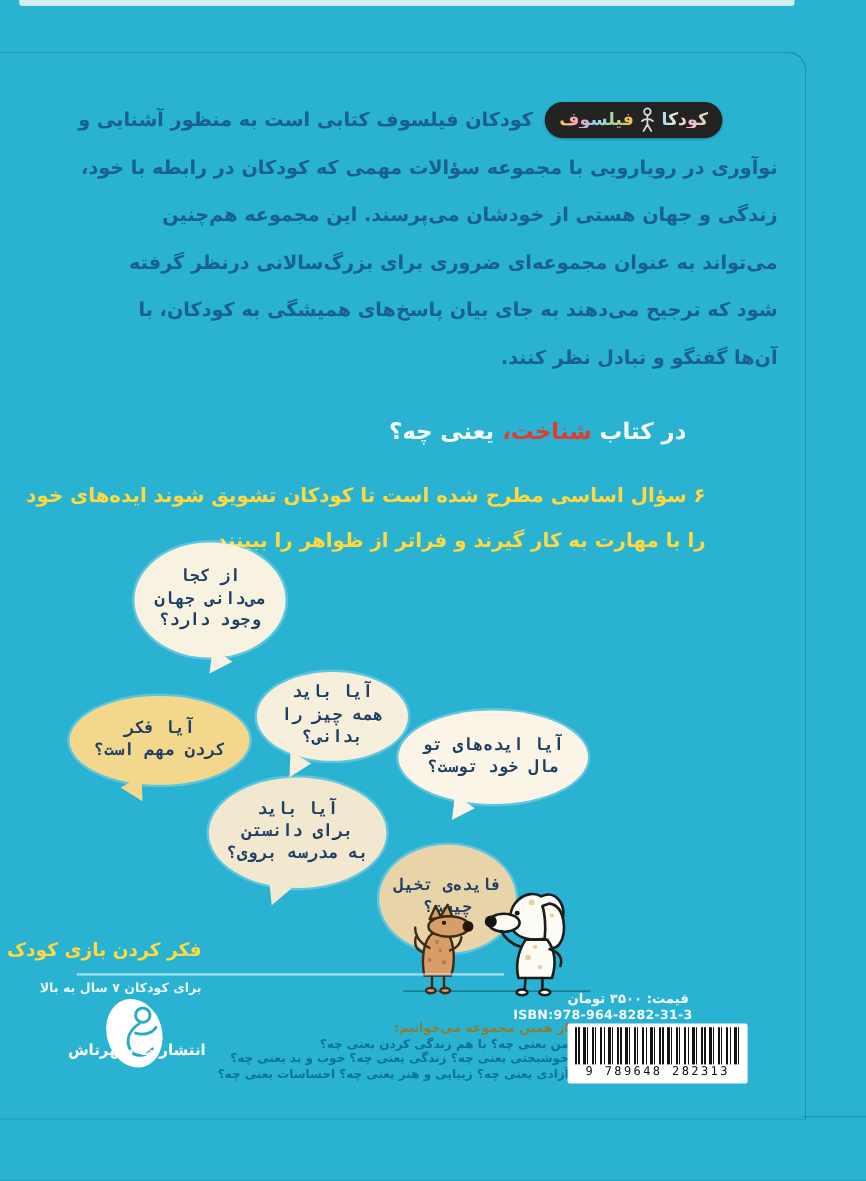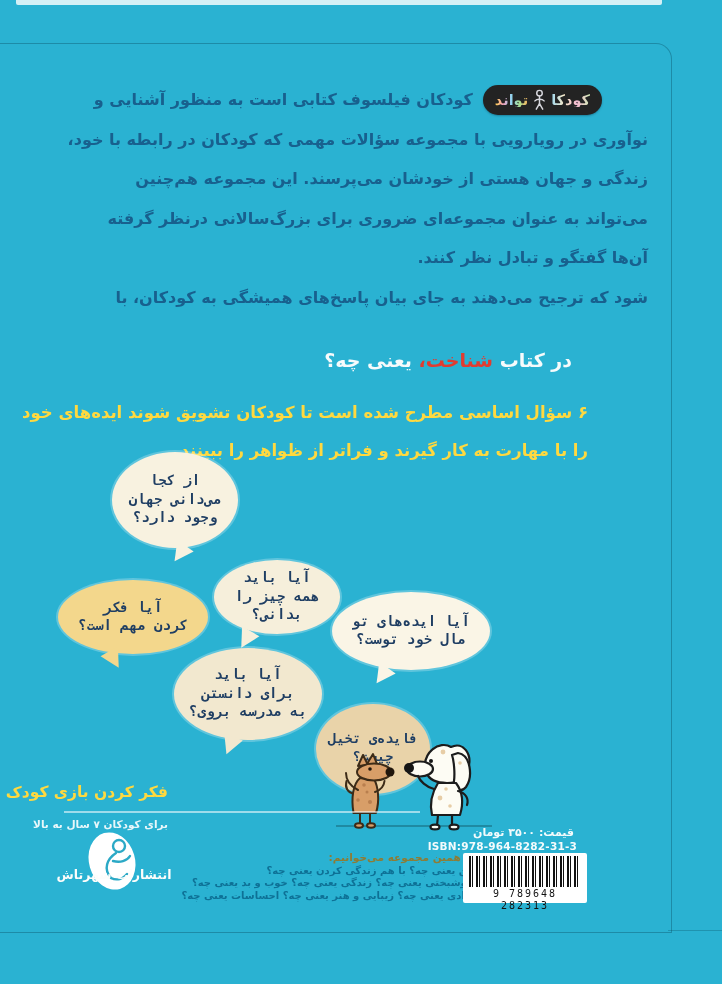--- a/index.html
+++ b/index.html
@@ -77,21 +77,21 @@
   
   .series{position:absolute;top:851px;right:248px;direction:rtl;text-align:right;white-space:nowrap;}
   .series-header{color:#8e7c35;font-size:10.5px;font-weight:bold;margin-bottom:2px;}
   .series-line{color:#0e7196;font-size:10px;font-weight:bold;line-height:12.3px;}
 
   
   .price{position:absolute;top:826px;right:148px;direction:rtl;white-space:nowrap;
     color:#f4fbfc;font-size:11px;font-weight:bold;}
   .isbn{position:absolute;top:840px;right:145px;white-space:nowrap;
     color:#f4fbfc;font-size:10.5px;font-weight:bold;letter-spacing:.2px;}
-  .barcode{position:absolute;left:463px;top:853px;width:124px;height:50px;background:#fff;
+  .barcode{position:absolute;left:473px;top:853px;width:150px;height:50px;background:#fff;
     border-radius:2px;padding:3px 6px 2px;box-sizing:border-box;}
   .bars{height:31px;
     background-image:repeating-linear-gradient(90deg,
       #111 0 2px,transparent 2px 3px,
       #111 3px 4px,transparent 4px 7px,
       #111 7px 9px,transparent 9px 10px,
       #111 10px 11px,transparent 11px 14px);}
   .bnum{font-family:"DejaVu Sans Mono",monospace;color:#111;font-size:10px;
     text-align:center;letter-spacing:2px;margin-top:1px;line-height:12px;}
 </style>
@@ -109,38 +109,38 @@
       <span class="badge">
         <span class="bw bw-r">کودکا</span>
         <svg class="badge-fig" viewBox="0 0 14 24">
           <g stroke="#d8d8de" stroke-width="1.6" fill="none" stroke-linecap="round">
             <circle cx="7" cy="4.5" r="3"></circle>
             <path d="M7 8 V16"></path>
             <path d="M2 13 C4 10.5 10 10.5 12 13"></path>
             <path d="M7 16 L3.5 22 M7 16 L10.5 22"></path>
           </g>
         </svg>
-        <span class="bw bw-l">تواند</span>
+        <span class="bw bw-l">فیلسوف</span>
       </span>
       <span>کودکان فیلسوف کتابی است به منظور آشنایی و</span>
     </div>
     <div class="intro-line">
         <span>نوآوری در رویارویی با مجموعه سؤالات مهمی که کودکان در رابطه با خود،</span>
       </div>
     <div class="intro-line">
         <span>زندگی و جهان هستی از خودشان می‌پرسند. این مجموعه هم‌چنین</span>
       </div>
     <div class="intro-line">
         <span>می‌تواند به عنوان مجموعه‌ای ضروری برای بزرگ‌سالانی درنظر گرفته</span>
       </div>
     <div class="intro-line">
+        <span>شود که ترجیح می‌دهند به جای بیان پاسخ‌های همیشگی به کودکان، با</span>
+      </div>
+    <div class="intro-line">
         <span>آن‌ها گفتگو و تبادل نظر کنند.</span>
-      </div>
-    <div class="intro-line">
-        <span>شود که ترجیح می‌دهند به جای بیان پاسخ‌های همیشگی به کودکان، با</span>
       </div>
   </div>
 
   <div class="heading">
     <span>در کتاب </span><span class="hl">شناخت،</span><span> یعنی چه؟</span>
   </div>
 
   <div class="subtext">
     <div>۶ سؤال اساسی مطرح شده است تا کودکان تشویق شوند ایده‌های خود</div>
     <div>را با مهارت به کار گیرند و فراتر از ظواهر را ببینند.</div>

